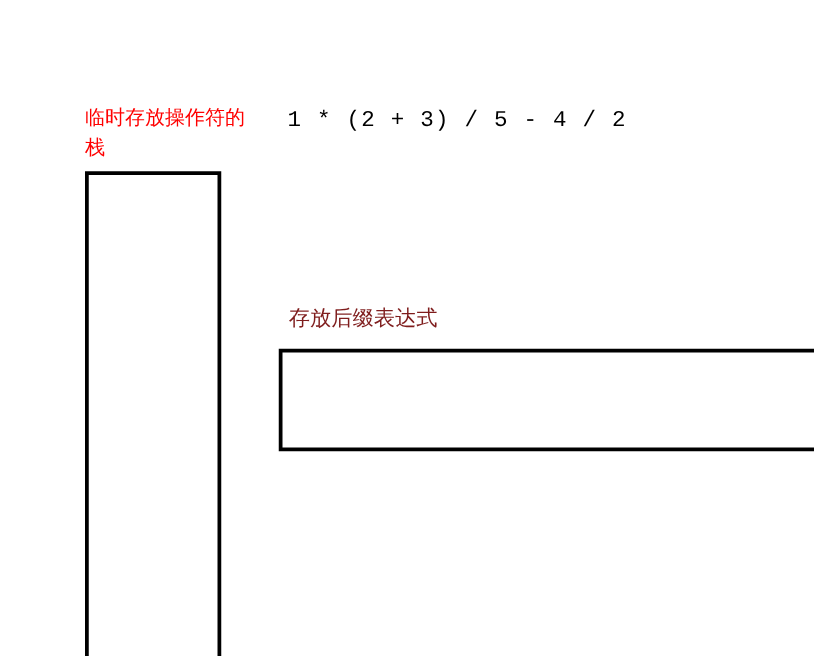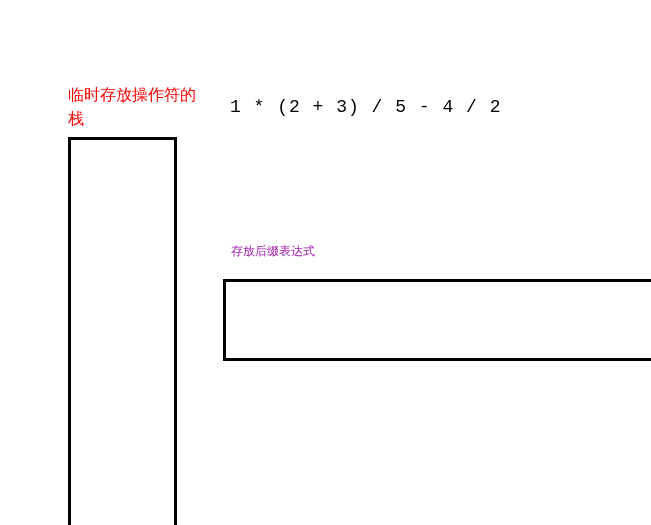--- a/index.html
+++ b/index.html
@@ -15,41 +15,41 @@
       left: 23px;
       top: 38px;
       width: 135px;
       color: #ff0000;
       font-size: 16px;
       line-height: 1.5;
     }
     .expression {
       position: absolute;
       left: 185px;
-      top: 52px;
+      top: 42px;
       font-family: "Courier New", monospace;
       font-size: 18px;
       color: #000000;
       letter-spacing: 1px;
     }
     .stack-box {
       position: absolute;
       left: 23px;
       top: 92px;
       width: 109px;
       height: 418px;
       border: 3px solid #000000;
       background: #ffffff;
     }
     .output-label {
       position: absolute;
       left: 186px;
       top: 198px;
-      color: #a21caf;
-      font-size: 12px;
+      color: #7f1d1d;
+      font-size: 17px;
     }
     .output-box {
       position: absolute;
       left: 178px;
       top: 234px;
       width: 447px;
       height: 82px;
       border: 3px solid #000000;
       background: #ffffff;
     }

